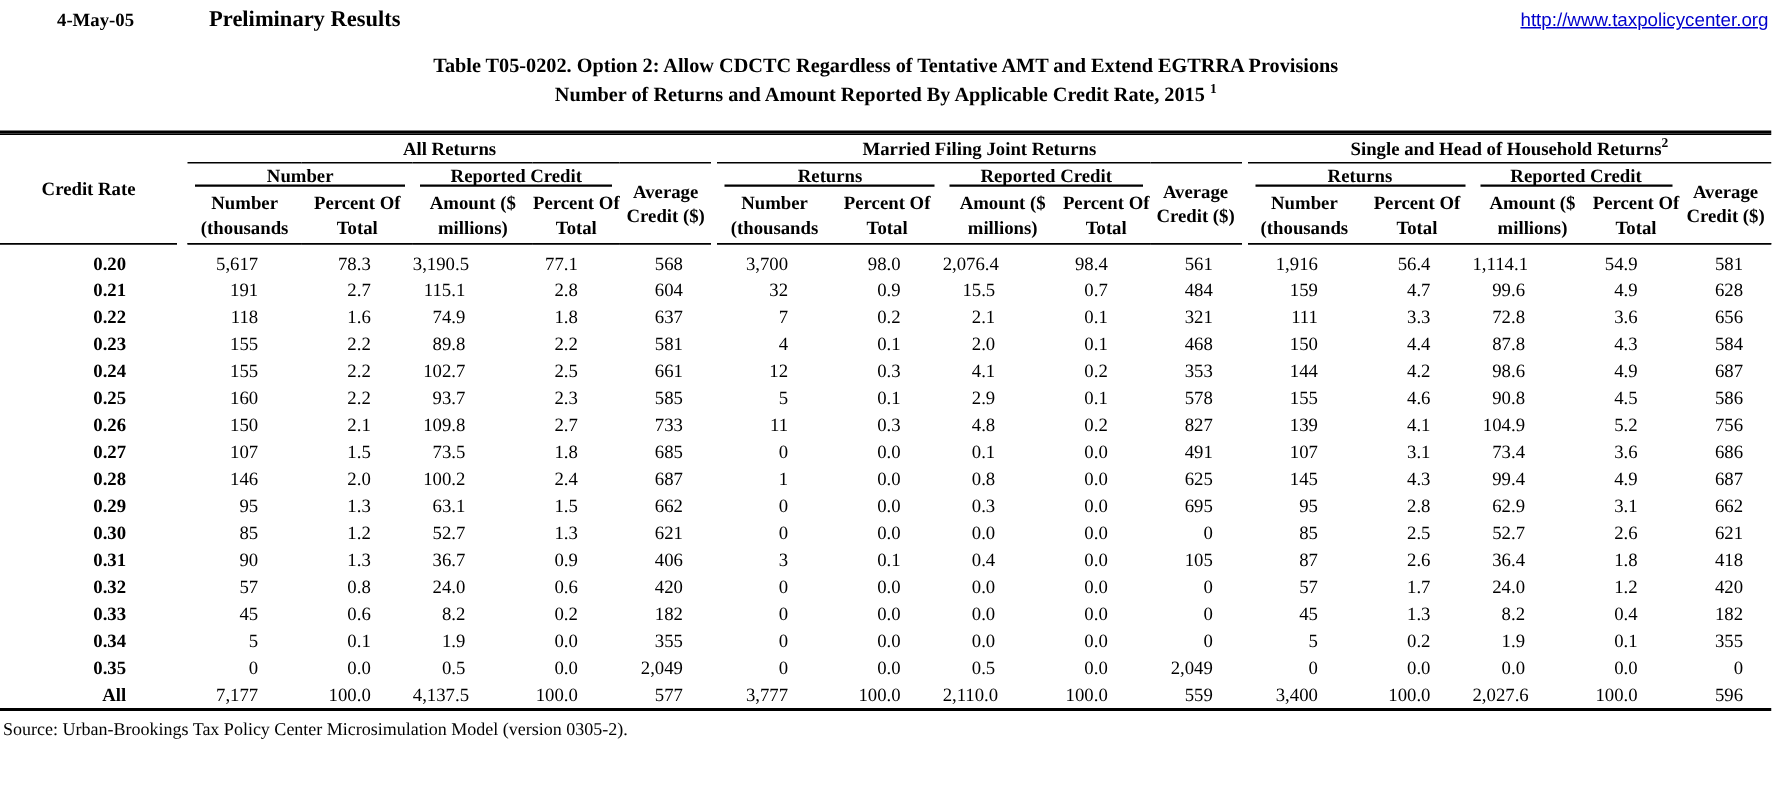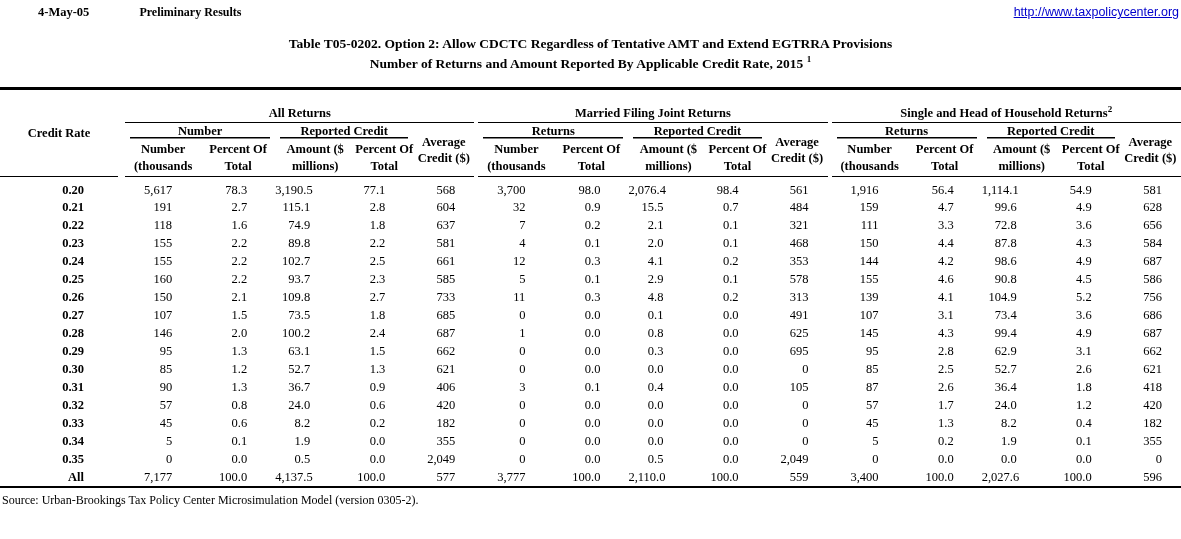--- a/index.html
+++ b/index.html
@@ -7,42 +7,42 @@
   body {
     width: 1181px; height: 539px; overflow: hidden;
     font-family: "Liberation Serif", serif;
     color: #000000;
   }
   .page { width: 1181px; height: 539px; position: relative; }
 
   
   .topbar { display: flex; align-items: baseline; padding: 5px 2px 0 38px; height: 18px; }
   .date { font-weight: bold; font-size: 12.5px; }
-  .status { font-weight: bold; font-size: 12px; margin-left: 50px; }
+  .status { font-weight: bold; font-size: 15px; margin-left: 50px; }
   .toplink {
     margin-left: auto; font-family: "Liberation Sans", sans-serif;
     font-size: 12.5px; color: #0000CC; text-decoration: underline;
   }
 
   
   .title-block { text-align: center; margin-top: 17px; line-height: 1.35; }
   .title-line { font-weight: bold; font-size: 13.5px; }
   sup { font-size: 9px; vertical-align: super; }
 
   
   .double-rule { margin-top: 14px; height: 3px; border-top: 2px solid #000; border-bottom: 1px solid #000; }
   .bottom-rule { border-top: 2px solid #000; }
 
   
   table { border-collapse: collapse; table-layout: fixed; width: 1181px; }
   th, td { padding: 0; }
   th { font-weight: bold; font-size: 12.5px; text-align: center; vertical-align: middle; }
 
   .rate-head { border-bottom: 1.5px solid #000; }
-  .group-title { height: 33px; border-bottom: 1.5px solid #000; vertical-align: bottom; padding-bottom: 1px; }
+  .group-title { height: 19px; border-bottom: 1.5px solid #000; vertical-align: bottom; padding-bottom: 1px; }
   .sub-head {
     height: 16px; vertical-align: middle;
     background: linear-gradient(#000,#000) bottom center / calc(100% - 10px) 1.5px no-repeat;
   }
   .col-head { height: 38px; border-bottom: 1.5px solid #000; white-space: pre; line-height: 1.3; }
   .avg-head { border-bottom: 1.5px solid #000; white-space: pre; line-height: 1.3; }
   th.sp, td.sp { border: none; background: none; }
 
   tbody td { font-size: 12.5px; height: 18px; text-align: right; vertical-align: middle; }
   tbody tr:first-child td { padding-top: 6px; }
@@ -281,21 +281,21 @@
           <td class="c1">150</td>
           <td class="c2">2.1</td>
           <td class="c3">109.8</td>
           <td class="c4">2.7</td>
           <td class="c5">733</td>
           <td class="sp"></td>
           <td class="c1">11</td>
           <td class="c2">0.3</td>
           <td class="c3">4.8</td>
           <td class="c4">0.2</td>
-          <td class="c5">313</td>
+          <td class="c5">827</td>
           <td class="sp"></td>
           <td class="c1">139</td>
           <td class="c2">4.1</td>
           <td class="c3">104.9</td>
           <td class="c4">5.2</td>
           <td class="c5">756</td>
         </tr>
         <tr>
           <td class="rate-cell">0.27</td>
           <td class="sp"></td>

